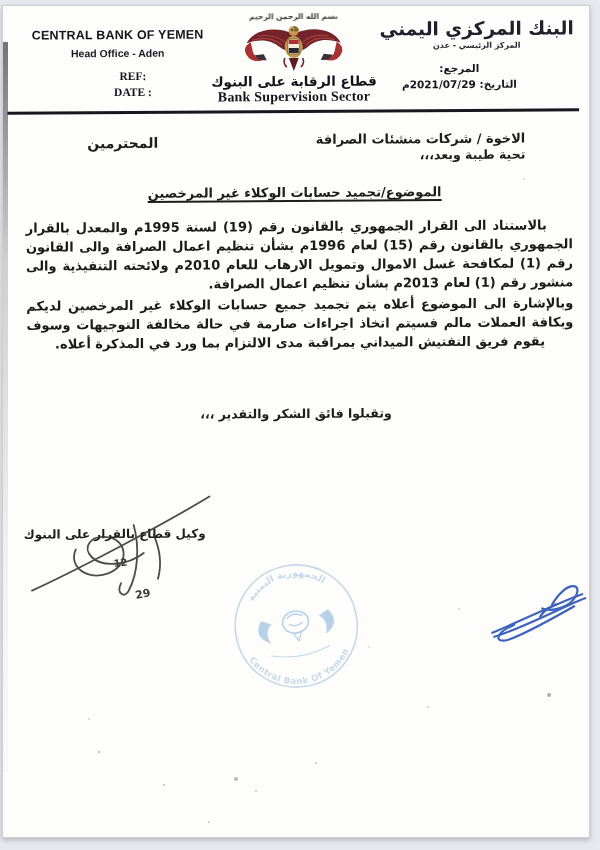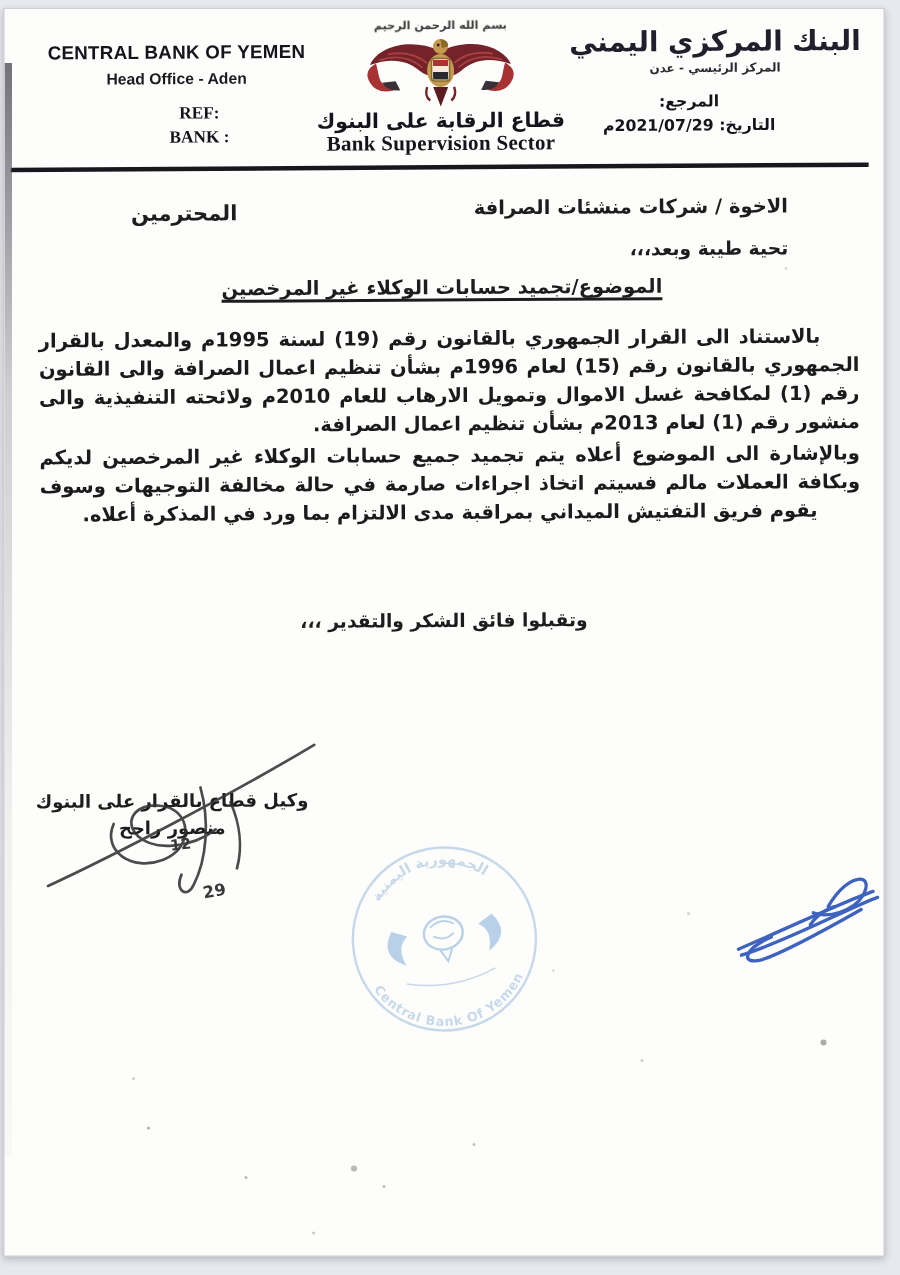--- a/index.html
+++ b/index.html
@@ -35,21 +35,21 @@
   .bank-ar { font-size:18.5px; font-weight:700; color:#20202c; letter-spacing:-.5px; white-space:nowrap; }
   .office-ar { font-size:8px; font-weight:700; margin-top:2px; color:#2a2a32; }
   .hdr-meta { position:absolute; right:70px; top:56px; direction:rtl; text-align:center; font-size:10.5px; font-weight:700; line-height:15.5px; color:#14141c; white-space:nowrap;margin-left:33px; }
 
   .hdr-rule { position:absolute; left:6px; right:8px; top:104px; height:3px; background:#17171d; }
 
   
   .ar { direction:rtl; font-weight:700; }
   .addressee { position:absolute; top:126px; right:62px; font-size:13px; }
   .honorific { position:absolute; top:128px; left:86px; font-size:14px; direction:rtl; font-weight:700; }
-  .greeting  { position:absolute; top:153px; right:62px; font-size:12.5px; }
+  .greeting  { position:absolute; top:142px; right:62px; font-size:12.5px; }
   .subject   { position:absolute; top:179px; left:0; width:100%; text-align:center; font-size:13px;
                text-decoration:underline; text-underline-offset:3px; text-decoration-thickness:1.5px; }
   .para { position:absolute; left:24px; right:15px; font-size:13px; line-height:19px;
           text-align:justify; color:#1b1b1b; }
   .para1 { top:211px; text-indent:26px; }
   .para2 { top:289px; text-align-last:center; }
   .closing { position:absolute; top:400px; left:0; width:100%; text-align:center; font-size:12.5px; }
 
   
   .sig-block { position:absolute; top:519px; left:18px; width:186px; text-align:center; font-size:12px; line-height:17.5px; }
@@ -71,21 +71,21 @@
 <body>
 
 <div class="page">
   <div class="tilt">
 
     <div class="hdr-left">
       <div class="bank-en">CENTRAL BANK OF YEMEN</div>
       <div class="office-en">Head Office - Aden</div>
       <div class="refdate">
         <div>REF:</div>
-        <div>BANK :</div>
+        <div>DATE :</div>
       </div>
     </div>
 
     <div class="hdr-center">
       <div class="bismillah">بسم الله الرحمن الرحيم</div>
       <svg class="emblem" width="106" height="50" viewBox="0 0 106 50">
 
         <path d="M10,20 q-9,5 -4,13 q5,8 16,5 q-9,-3 -10,-9 q-1,-5 -2,-9 z" fill="#a83232"></path>
         <path d="M96,20 q9,5 4,13 q-5,8 -16,5 q9,-3 10,-9 q1,-5 2,-9 z" fill="#a83232"></path>
         <path d="M14,33 q3,6 12,5 l-3,-6 z" fill="#3a3038"></path>
@@ -126,21 +126,20 @@
     <div class="addressee ar">الاخوة / شركات منشئات الصرافة</div>
     <div class="honorific">المحترمين</div>
     <div class="greeting ar">تحية طيبة وبعد،،،</div>
     <div class="subject ar">الموضوع/تجميد حسابات الوكلاء غير المرخصين</div>
     <div class="para para1 ar">بالاستناد الى القرار الجمهوري بالقانون رقم (19) لسنة 1995م والمعدل بالقرار الجمهوري بالقانون رقم (15) لعام 1996م بشأن تنظيم اعمال الصرافة والى القانون رقم (1) لمكافحة غسل الاموال وتمويل الارهاب للعام 2010م ولائحته التنفيذية والى منشور رقم (1) لعام 2013م بشأن تنظيم اعمال الصرافة.</div>
     <div class="para para2 ar">وبالإشارة الى الموضوع أعلاه يتم تجميد جميع حسابات الوكلاء غير المرخصين لديكم وبكافة العملات مالم فسيتم اتخاذ اجراءات صارمة في حالة مخالفة التوجيهات وسوف يقوم فريق التفتيش الميداني بمراقبة مدى الالتزام بما ورد في المذكرة أعلاه.</div>
     <div class="closing ar">وتقبلوا فائق الشكر والتقدير ،،،</div>
 
     <div class="sig-block ar">
       <div>وكيل قطاع بالقرار على البنوك</div>
-      <div>منصور راجح</div>
     </div>
 
     <svg class="sig-svg" width="215" height="122" viewBox="0 0 215 122">
       <g fill="none" stroke="#333" stroke-width="1.8" stroke-linecap="round" opacity=".88">
         <path d="M18,103 C60,84 142,42 196,10"></path>
         <path d="M62,62 C54,80 74,94 95,86 C116,78 114,52 93,50 C77,48 68,60 78,70 C88,80 113,79 130,66"></path>
         <path d="M120,38 C126,60 124,86 115,103 C111,112 102,107 107,96"></path>
         <path d="M140,48 C146,62 148,78 144,92"></path>
       </g>
       <text x="100" y="80" font-size="10" fill="#3a3a3a" transform="rotate(-6 100 80)" font-weight="700">12</text>

